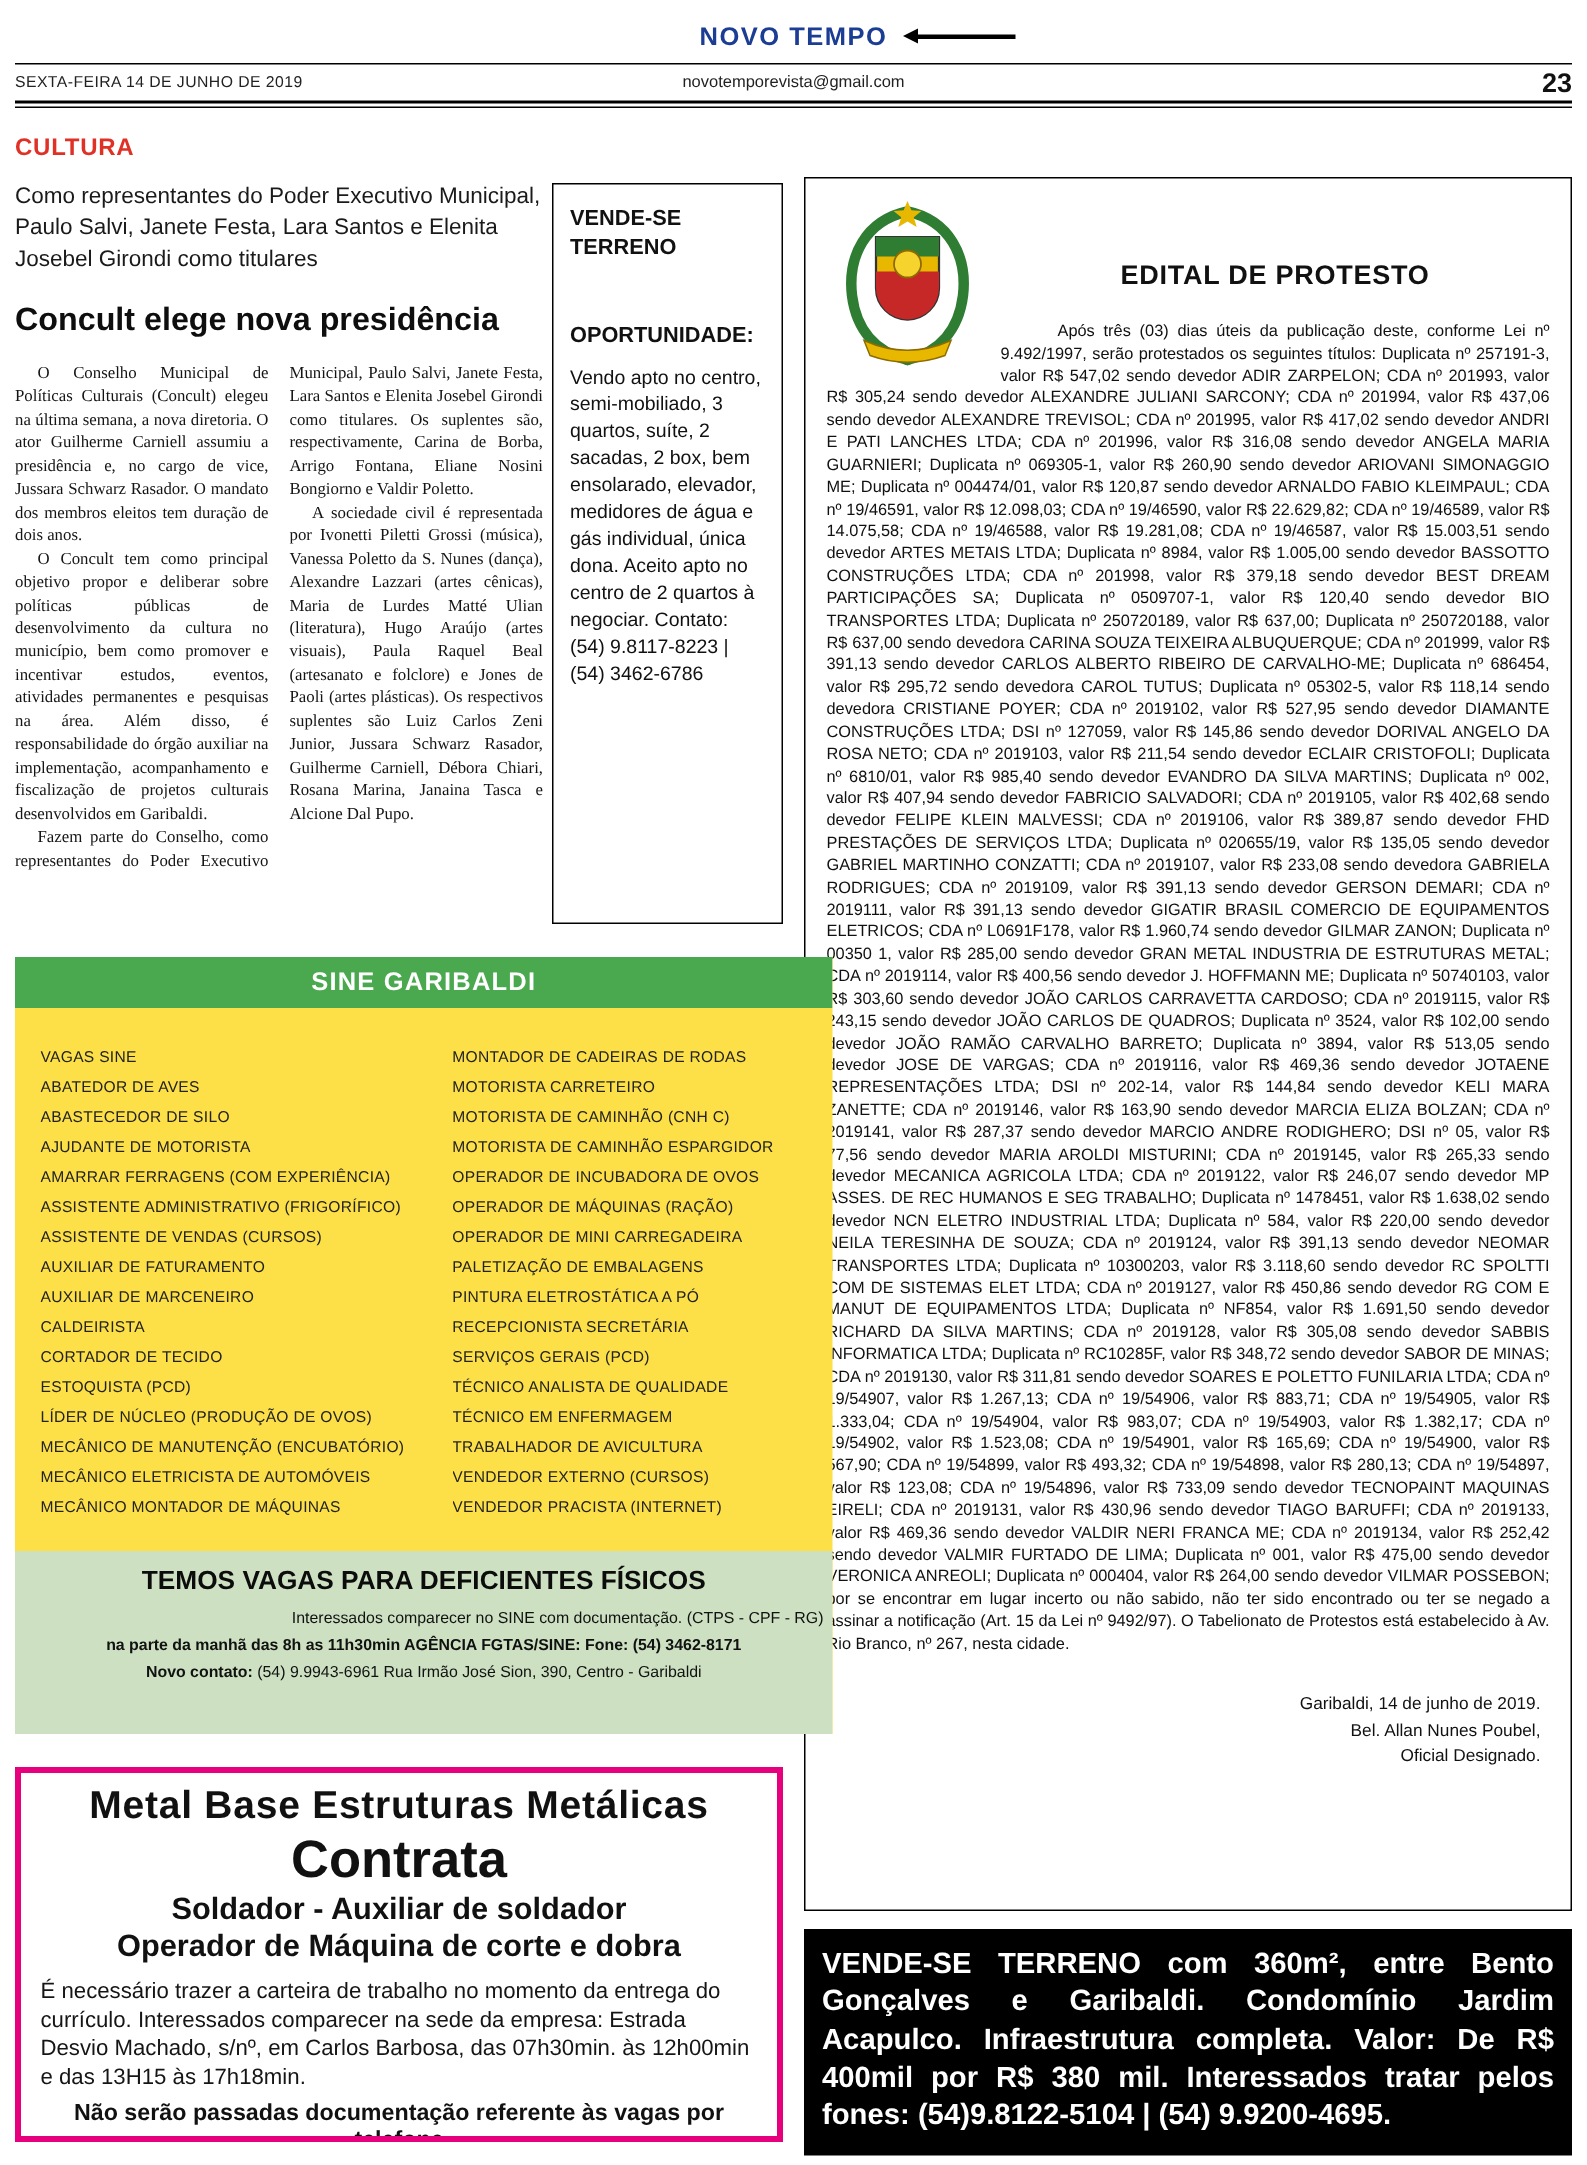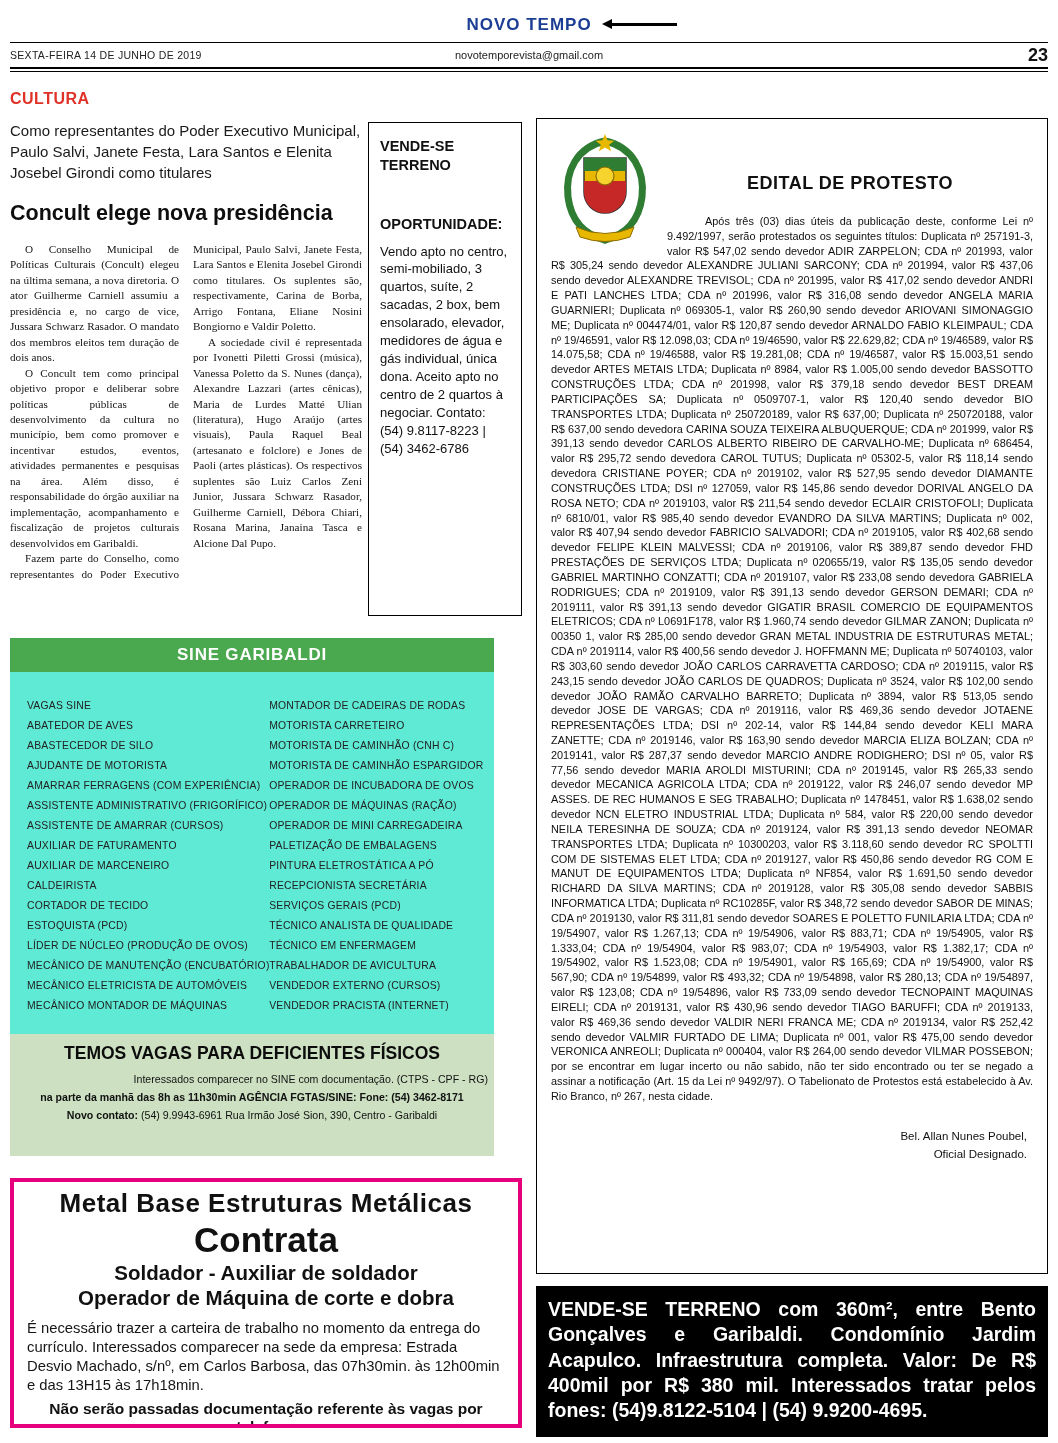--- a/index.html
+++ b/index.html
@@ -42,22 +42,22 @@
   .edital { position: absolute; left: 536px; top: 118px; width: 512px; height: 1156px;
       border: 1px solid #000; padding: 10px 14px; overflow: hidden; }
   .coat { float: left; width: 100px; height: 116px; margin: 2px 12px 4px 4px; }
   .edital-title { text-align: center; font-size: 18px; font-weight: bold; letter-spacing: 0.5px;
       padding: 44px 0 20px 0; }
   .edital-body { font-size: 10.9px; line-height: 1.36; text-align: justify; text-indent: 38px;
       color: #101010; }
   .edital-sign { text-align: right; font-size: 11.5px; line-height: 1.55; margin-top: 24px; padding-right: 6px; }
 
   
-  .sine { position: absolute; left: 10px; top: 638px; width: 484px; height: 518px;
-      background: #5eead4; display: flex; flex-direction: column; overflow: hidden; }
+  .sine { position: absolute; left: 10px; top: 638px; width: 545px; height: 518px;
+      background: #fde047; display: flex; flex-direction: column; overflow: hidden; }
   .sine-header { background: #4aa84e; color: #fff; text-align: center; font-size: 17px;
       font-weight: bold; letter-spacing: 0.8px; padding: 7px 0; }
   .sine-cols { display: flex; padding: 24px 10px 6px 17px; }
   .sine-cols ul { list-style: none; }
   .sine-col1 { width: 53%; }
   .sine-col2 { width: 47%; }
   .sine-cols li { font-size: 10.4px; line-height: 20px; height: 20px; color: #222;
       white-space: nowrap; overflow: hidden; letter-spacing: 0.2px; }
   .sine-footer { background: #cde1c2; margin-top: 12px; padding: 9px 6px 12px; flex: 1; }
   .sine-pcd { text-align: center; font-size: 17.5px; font-weight: bold; color: #0c0c0c; margin-bottom: 9px; }
@@ -131,36 +131,37 @@
         <path d="M29 27 h42 v34 a21 21 0 0 1 -21 21 a21 21 0 0 1 -21 -21 z" fill="#e8b800" stroke="#333" stroke-width="1.5"></path>
         <path d="M29 27 h42 v13 h-42 z" fill="#2f7d32"></path>
         <path d="M29 50 v11 a21 21 0 0 0 21 21 a21 21 0 0 0 21 -21 v-11 z" fill="#c62828"></path>
         <circle cx="50" cy="45" r="9" fill="#f6d32d" stroke="#8d6b00" stroke-width="1.2"></circle>
         <path d="M21 96 q29 13 58 0 l-4 10 q-25 9 -50 0 z" fill="#e8b800" stroke="#8d6b00" stroke-width="1"></path>
       </svg>
     </span>
     <h2 class="edital-title">EDITAL DE PROTESTO</h2>
     <p class="edital-body">Após três (03) dias úteis da publicação deste, conforme Lei nº 9.492/1997, serão protestados os seguintes títulos: Duplicata nº 257191-3, valor R$ 547,02 sendo devedor ADIR ZARPELON; CDA nº 201993, valor R$ 305,24 sendo devedor ALEXANDRE JULIANI SARCONY; CDA nº 201994, valor R$ 437,06 sendo devedor ALEXANDRE TREVISOL; CDA nº 201995, valor R$ 417,02 sendo devedor ANDRI E PATI LANCHES LTDA; CDA nº 201996, valor R$ 316,08 sendo devedor ANGELA MARIA GUARNIERI; Duplicata nº 069305-1, valor R$ 260,90 sendo devedor ARIOVANI SIMONAGGIO ME; Duplicata nº 004474/01, valor R$ 120,87 sendo devedor ARNALDO FABIO KLEIMPAUL; CDA nº 19/46591, valor R$ 12.098,03; CDA nº 19/46590, valor R$ 22.629,82; CDA nº 19/46589, valor R$ 14.075,58; CDA nº 19/46588, valor R$ 19.281,08; CDA nº 19/46587, valor R$ 15.003,51 sendo devedor ARTES METAIS LTDA; Duplicata nº 8984, valor R$ 1.005,00 sendo devedor BASSOTTO CONSTRUÇÕES LTDA; CDA nº 201998, valor R$ 379,18 sendo devedor BEST DREAM PARTICIPAÇÕES SA; Duplicata nº 0509707-1, valor R$ 120,40 sendo devedor BIO TRANSPORTES LTDA; Duplicata nº 250720189, valor R$ 637,00; Duplicata nº 250720188, valor R$ 637,00 sendo devedora CARINA SOUZA TEIXEIRA ALBUQUERQUE; CDA nº 201999, valor R$ 391,13 sendo devedor CARLOS ALBERTO RIBEIRO DE CARVALHO-ME; Duplicata nº 686454, valor R$ 295,72 sendo devedora CAROL TUTUS; Duplicata nº 05302-5, valor R$ 118,14 sendo devedora CRISTIANE POYER; CDA nº 2019102, valor R$ 527,95 sendo devedor DIAMANTE CONSTRUÇÕES LTDA; DSI nº 127059, valor R$ 145,86 sendo devedor DORIVAL ANGELO DA ROSA NETO; CDA nº 2019103, valor R$ 211,54 sendo devedor ECLAIR CRISTOFOLI; Duplicata nº 6810/01, valor R$ 985,40 sendo devedor EVANDRO DA SILVA MARTINS; Duplicata nº 002, valor R$ 407,94 sendo devedor FABRICIO SALVADORI; CDA nº 2019105, valor R$ 402,68 sendo devedor FELIPE KLEIN MALVESSI; CDA nº 2019106, valor R$ 389,87 sendo devedor FHD PRESTAÇÕES DE SERVIÇOS LTDA; Duplicata nº 020655/19, valor R$ 135,05 sendo devedor GABRIEL MARTINHO CONZATTI; CDA nº 2019107, valor R$ 233,08 sendo devedora GABRIELA RODRIGUES; CDA nº 2019109, valor R$ 391,13 sendo devedor GERSON DEMARI; CDA nº 2019111, valor R$ 391,13 sendo devedor GIGATIR BRASIL COMERCIO DE EQUIPAMENTOS ELETRICOS; CDA nº L0691F178, valor R$ 1.960,74 sendo devedor GILMAR ZANON; Duplicata nº 00350 1, valor R$ 285,00 sendo devedor GRAN METAL INDUSTRIA DE ESTRUTURAS METAL; CDA nº 2019114, valor R$ 400,56 sendo devedor J. HOFFMANN ME; Duplicata nº 50740103, valor R$ 303,60 sendo devedor JOÃO CARLOS CARRAVETTA CARDOSO; CDA nº 2019115, valor R$ 243,15 sendo devedor JOÃO CARLOS DE QUADROS; Duplicata nº 3524, valor R$ 102,00 sendo devedor JOÃO RAMÃO CARVALHO BARRETO; Duplicata nº 3894, valor R$ 513,05 sendo devedor JOSE DE VARGAS; CDA nº 2019116, valor R$ 469,36 sendo devedor JOTAENE REPRESENTAÇÕES LTDA; DSI nº 202-14, valor R$ 144,84 sendo devedor KELI MARA ZANETTE; CDA nº 2019146, valor R$ 163,90 sendo devedor MARCIA ELIZA BOLZAN; CDA nº 2019141, valor R$ 287,37 sendo devedor MARCIO ANDRE RODIGHERO; DSI nº 05, valor R$ 77,56 sendo devedor MARIA AROLDI MISTURINI; CDA nº 2019145, valor R$ 265,33 sendo devedor MECANICA AGRICOLA LTDA; CDA nº 2019122, valor R$ 246,07 sendo devedor MP ASSES. DE REC HUMANOS E SEG TRABALHO; Duplicata nº 1478451, valor R$ 1.638,02 sendo devedor NCN ELETRO INDUSTRIAL LTDA; Duplicata nº 584, valor R$ 220,00 sendo devedor NEILA TERESINHA DE SOUZA; CDA nº 2019124, valor R$ 391,13 sendo devedor NEOMAR TRANSPORTES LTDA; Duplicata nº 10300203, valor R$ 3.118,60 sendo devedor RC SPOLTTI COM DE SISTEMAS ELET LTDA; CDA nº 2019127, valor R$ 450,86 sendo devedor RG COM E MANUT DE EQUIPAMENTOS LTDA; Duplicata nº NF854, valor R$ 1.691,50 sendo devedor RICHARD DA SILVA MARTINS; CDA nº 2019128, valor R$ 305,08 sendo devedor SABBIS INFORMATICA LTDA; Duplicata nº RC10285F, valor R$ 348,72 sendo devedor SABOR DE MINAS; CDA nº 2019130, valor R$ 311,81 sendo devedor SOARES E POLETTO FUNILARIA LTDA; CDA nº 19/54907, valor R$ 1.267,13; CDA nº 19/54906, valor R$ 883,71; CDA nº 19/54905, valor R$ 1.333,04; CDA nº 19/54904, valor R$ 983,07; CDA nº 19/54903, valor R$ 1.382,17; CDA nº 19/54902, valor R$ 1.523,08; CDA nº 19/54901, valor R$ 165,69; CDA nº 19/54900, valor R$ 567,90; CDA nº 19/54899, valor R$ 493,32; CDA nº 19/54898, valor R$ 280,13; CDA nº 19/54897, valor R$ 123,08; CDA nº 19/54896, valor R$ 733,09 sendo devedor TECNOPAINT MAQUINAS EIRELI; CDA nº 2019131, valor R$ 430,96 sendo devedor TIAGO BARUFFI; CDA nº 2019133, valor R$ 469,36 sendo devedor VALDIR NERI FRANCA ME; CDA nº 2019134, valor R$ 252,42 sendo devedor VALMIR FURTADO DE LIMA; Duplicata nº 001, valor R$ 475,00 sendo devedor VERONICA ANREOLI; Duplicata nº 000404, valor R$ 264,00 sendo devedor VILMAR POSSEBON; por se encontrar em lugar incerto ou não sabido, não ter sido encontrado ou ter se negado a assinar a notificação (Art. 15 da Lei nº 9492/97). O Tabelionato de Protestos está estabelecido à Av. Rio Branco, nº 267, nesta cidade.</p>
     <div class="edital-sign">
+      <div>Garibaldi, 14 de junho de 2019.</div>
       <div>Bel. Allan Nunes Poubel,</div>
       <div>Oficial Designado.</div>
     </div>
   </section>
 
   <section class="sine">
     <div class="sine-header">SINE GARIBALDI</div>
     <div class="sine-cols">
       <ul class="sine-col1">
           <li>VAGAS SINE</li>
           <li>ABATEDOR DE AVES</li>
           <li>ABASTECEDOR DE SILO</li>
           <li>AJUDANTE DE MOTORISTA</li>
           <li>AMARRAR FERRAGENS (COM EXPERIÊNCIA)</li>
           <li>ASSISTENTE ADMINISTRATIVO (FRIGORÍFICO)</li>
-          <li>ASSISTENTE DE AMARRAR (CURSOS)</li>
+          <li>ASSISTENTE DE VENDAS (CURSOS)</li>
           <li>AUXILIAR DE FATURAMENTO</li>
           <li>AUXILIAR DE MARCENEIRO</li>
           <li>CALDEIRISTA</li>
           <li>CORTADOR DE TECIDO</li>
           <li>ESTOQUISTA (PCD)</li>
           <li>LÍDER DE NÚCLEO (PRODUÇÃO DE OVOS)</li>
           <li>MECÂNICO DE MANUTENÇÃO (ENCUBATÓRIO)</li>
           <li>MECÂNICO ELETRICISTA DE AUTOMÓVEIS</li>
           <li>MECÂNICO MONTADOR DE MÁQUINAS</li>
         </ul>

